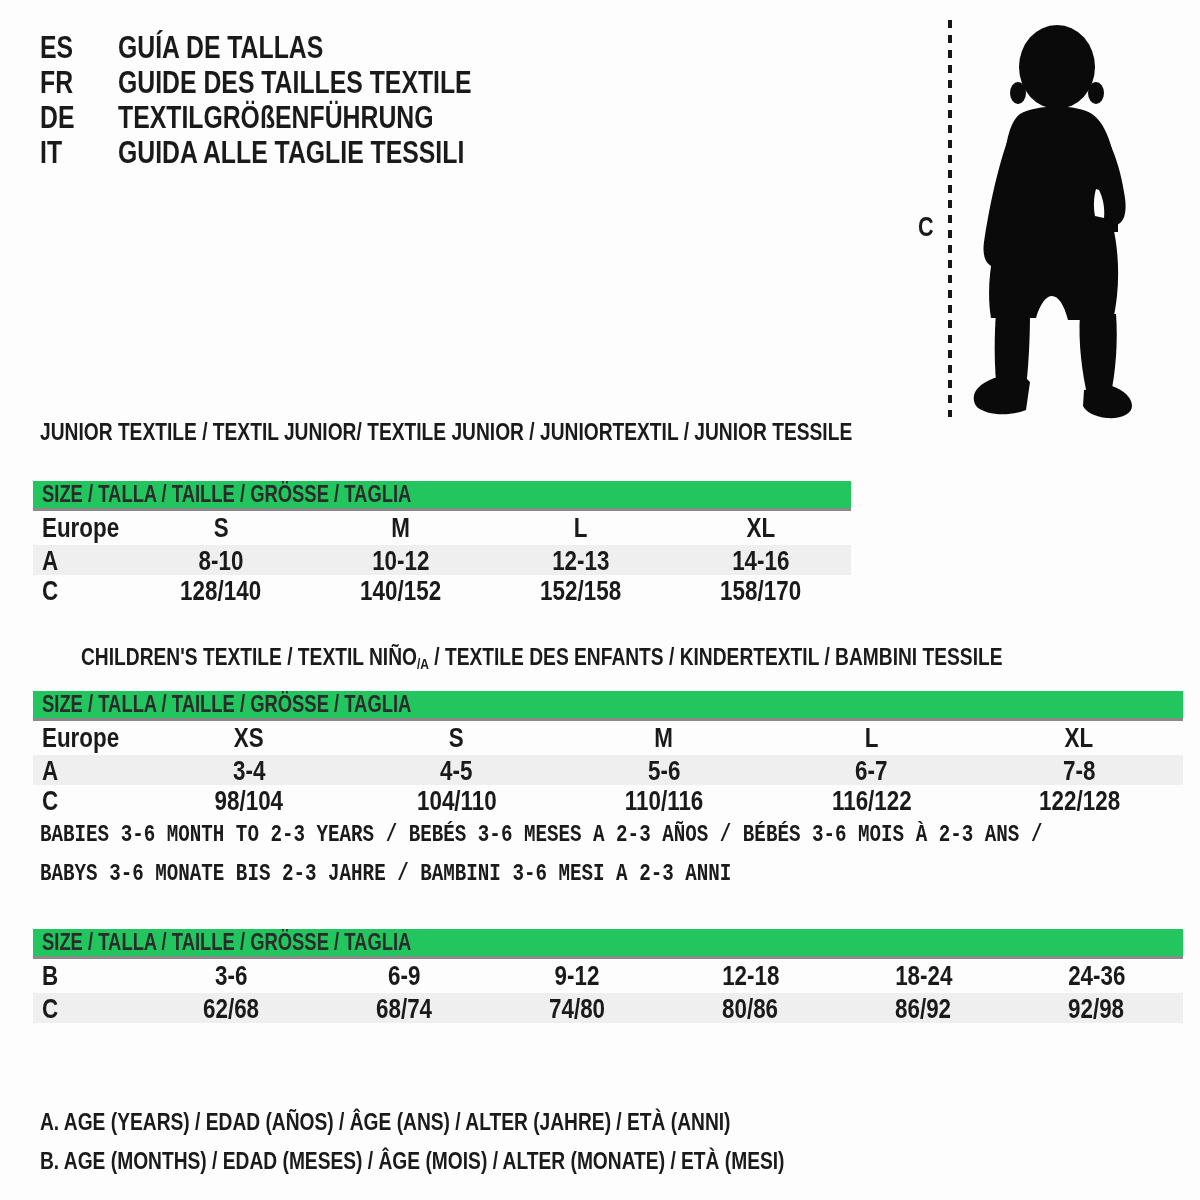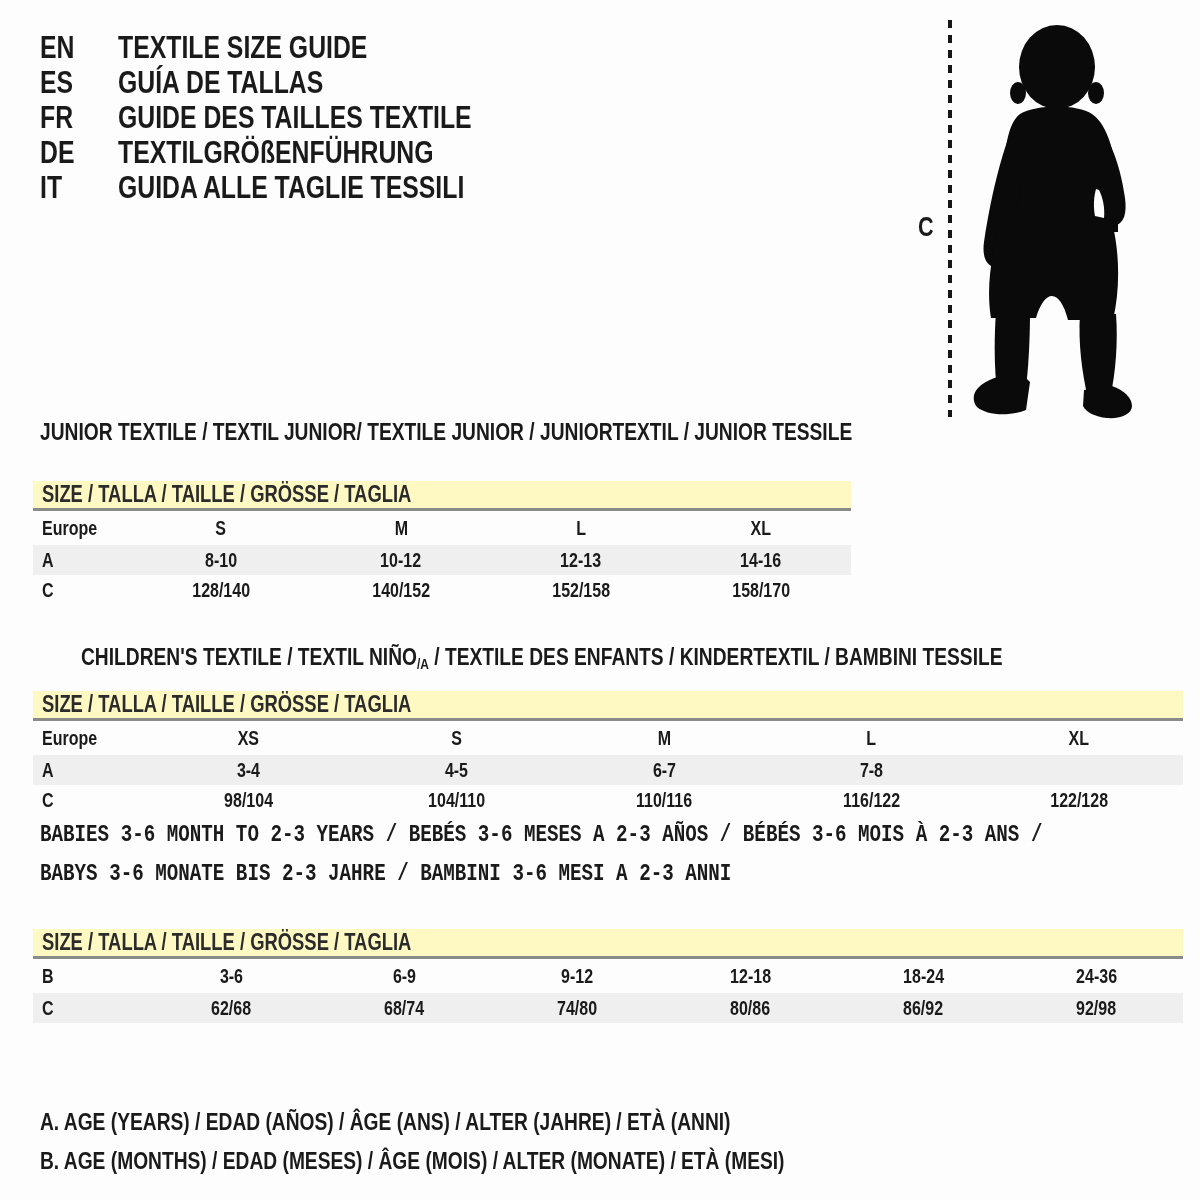--- a/index.html
+++ b/index.html
@@ -35,47 +35,43 @@
   #babies-title   { top:815px; line-height:39px;font-family:Liberation Mono, monospace; }
   .subsz { font-size:15px; position:relative; top:4px; }
 
   
   .size-table { position:absolute; left:33px; }
   #junior-table   { top:481px; width:818px; }
   #children-table { top:691px; width:1150px; }
   #babies-table   { top:929px; width:1150px; }
   .band {
     height:30px; box-sizing:border-box;
-    background:#fef9c3; border-bottom:3px solid #8a8a8a;
+    background:#22c55e; border-bottom:3px solid #8a8a8a;
     display:flex; align-items:center; padding-left:9px;
     font-size:23px; color:#2b2b2b;
   }
-  .trow { display:grid; align-items:center; font-size:20px; }
+  .trow { display:grid; align-items:center; font-size:28px; }
   .junior-cols   { grid-template-columns:98px repeat(4,1fr); }
   .children-cols { grid-template-columns:112px repeat(5,1fr); }
   .babies-cols   { grid-template-columns:112px repeat(6,1fr); }
   .h-head { height:34px; }
   .h-data { height:30px; }
   .shaded { background:#efefef; }
   .cell { text-align:center; }
   .cell-label { text-align:left; padding-left:9px; }
 
   
   .legend { position:absolute; left:40px; top:1066px; font-size:24px; line-height:39px;margin-top:36px; }
 </style>
 </head>
 <body>
 
 <div class="page">
 
   <div class="lang-header">
-    <div class="lang-row">
-      <span class="lang-code"><span class="t">EN</span></span>
-      <span class="t">TEXTILE SIZE GUIDE</span>
-    </div>
     <div class="lang-row">
       <span class="lang-code"><span class="t">ES</span></span>
       <span class="t">GUÍA DE TALLAS</span>
     </div>
     <div class="lang-row">
       <span class="lang-code"><span class="t">FR</span></span>
       <span class="t">GUIDE DES TAILLES TEXTILE</span>
     </div>
     <div class="lang-row">
       <span class="lang-code"><span class="t">DE</span></span>
@@ -148,20 +144,21 @@
       <span class="cell"><span class="t tc">XS</span></span>
       <span class="cell"><span class="t tc">S</span></span>
       <span class="cell"><span class="t tc">M</span></span>
       <span class="cell"><span class="t tc">L</span></span>
       <span class="cell"><span class="t tc">XL</span></span>
     </div>
     <div class="trow children-cols h-data shaded">
       <span class="cell cell-label"><span class="t">A</span></span>
       <span class="cell"><span class="t tc">3-4</span></span>
       <span class="cell"><span class="t tc">4-5</span></span>
+      <span class="cell"><span class="t tc">5-6</span></span>
       <span class="cell"><span class="t tc">6-7</span></span>
       <span class="cell"><span class="t tc">7-8</span></span>
     </div>
     <div class="trow children-cols h-data">
       <span class="cell cell-label"><span class="t">C</span></span>
       <span class="cell"><span class="t tc">98/104</span></span>
       <span class="cell"><span class="t tc">104/110</span></span>
       <span class="cell"><span class="t tc">110/116</span></span>
       <span class="cell"><span class="t tc">116/122</span></span>
       <span class="cell"><span class="t tc">122/128</span></span>

